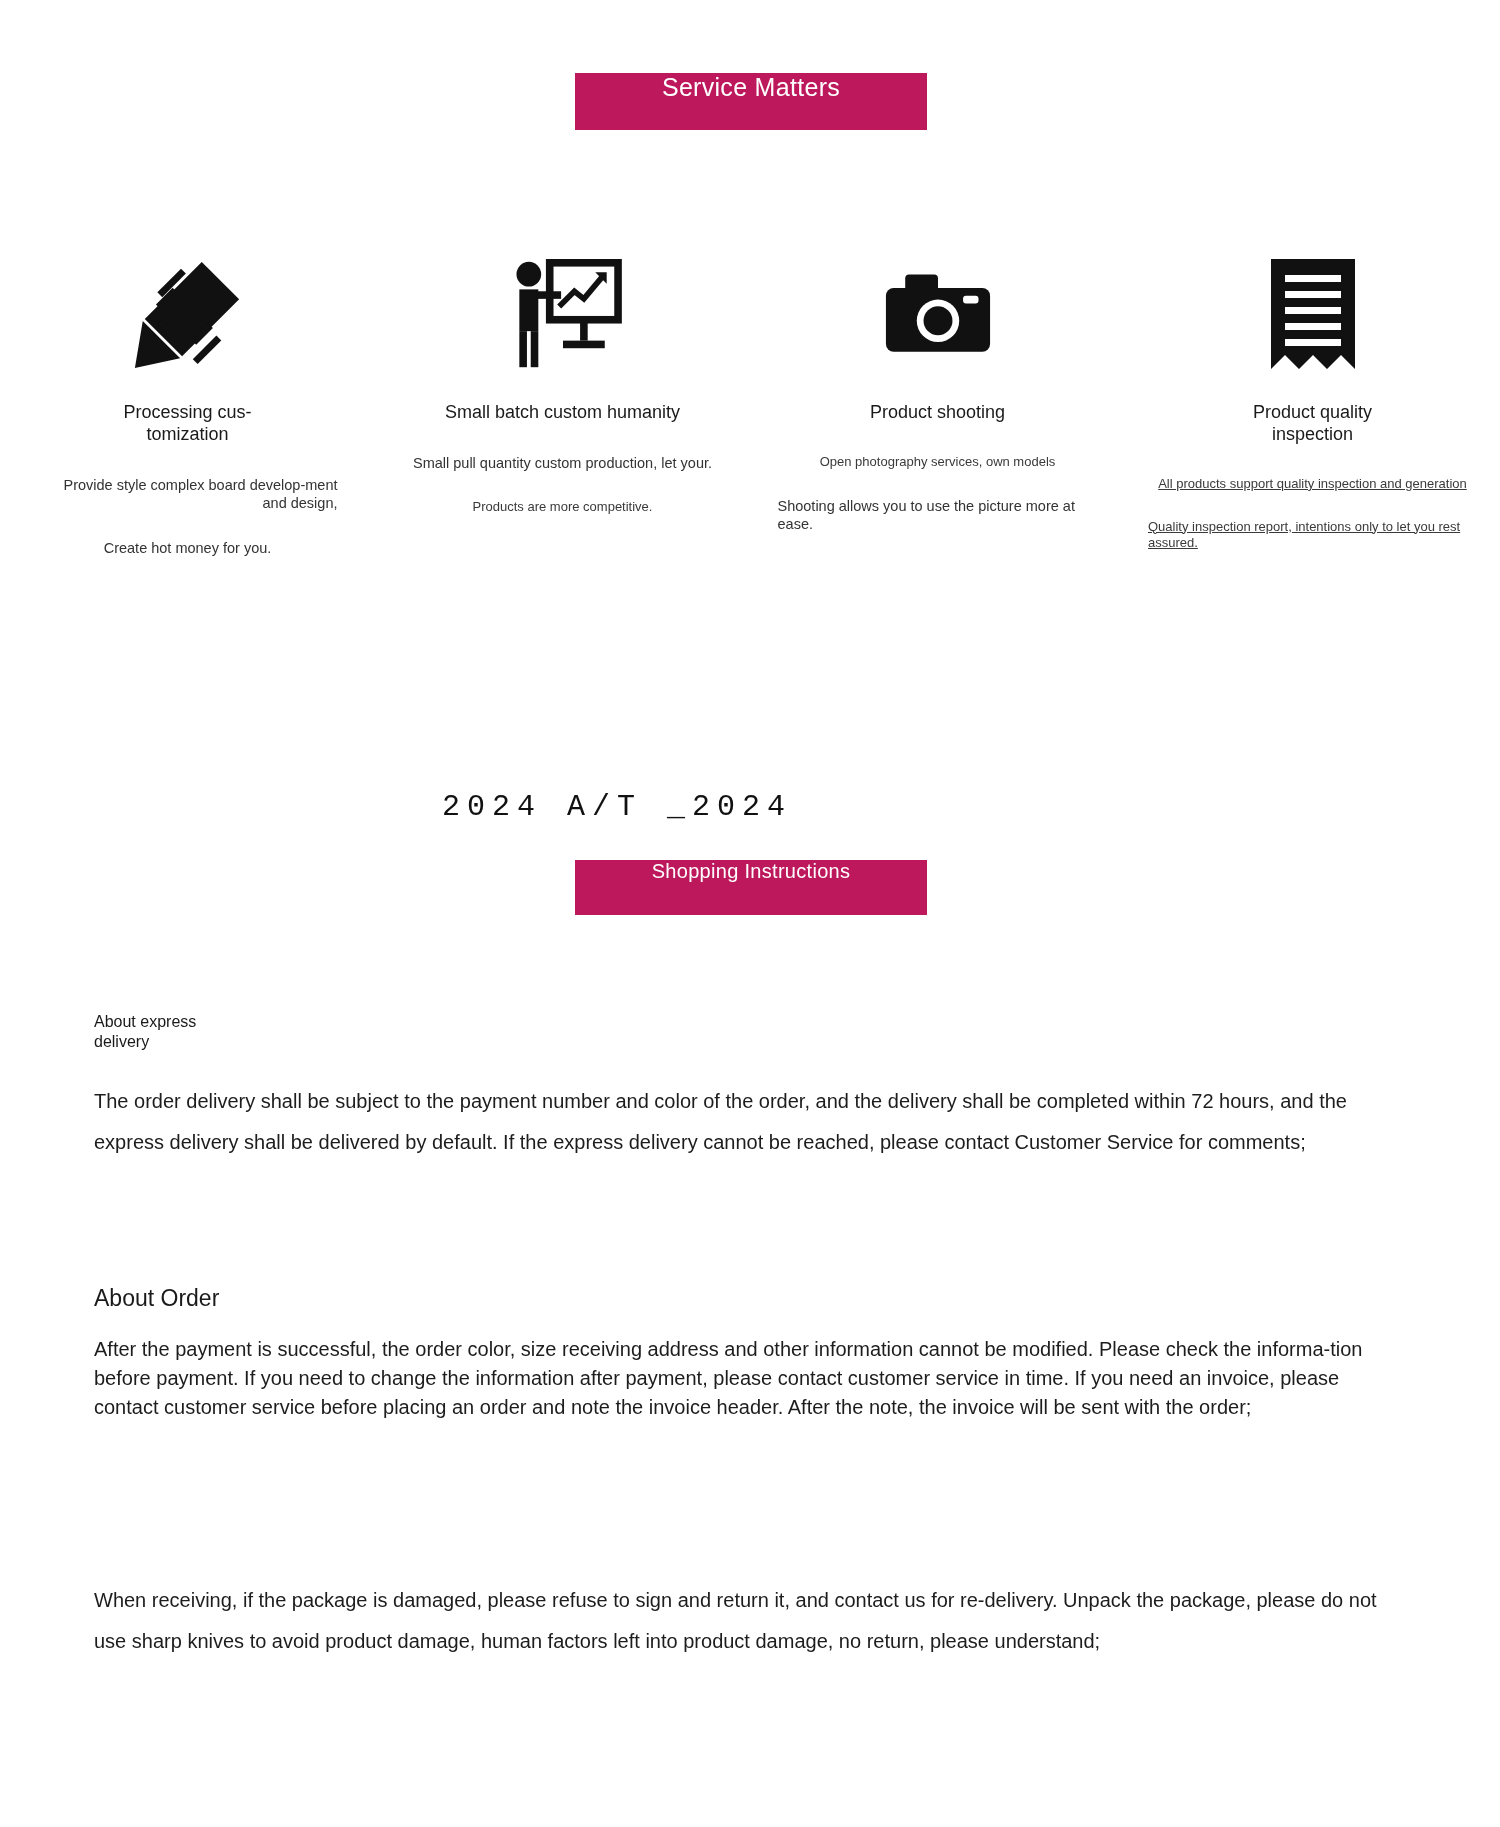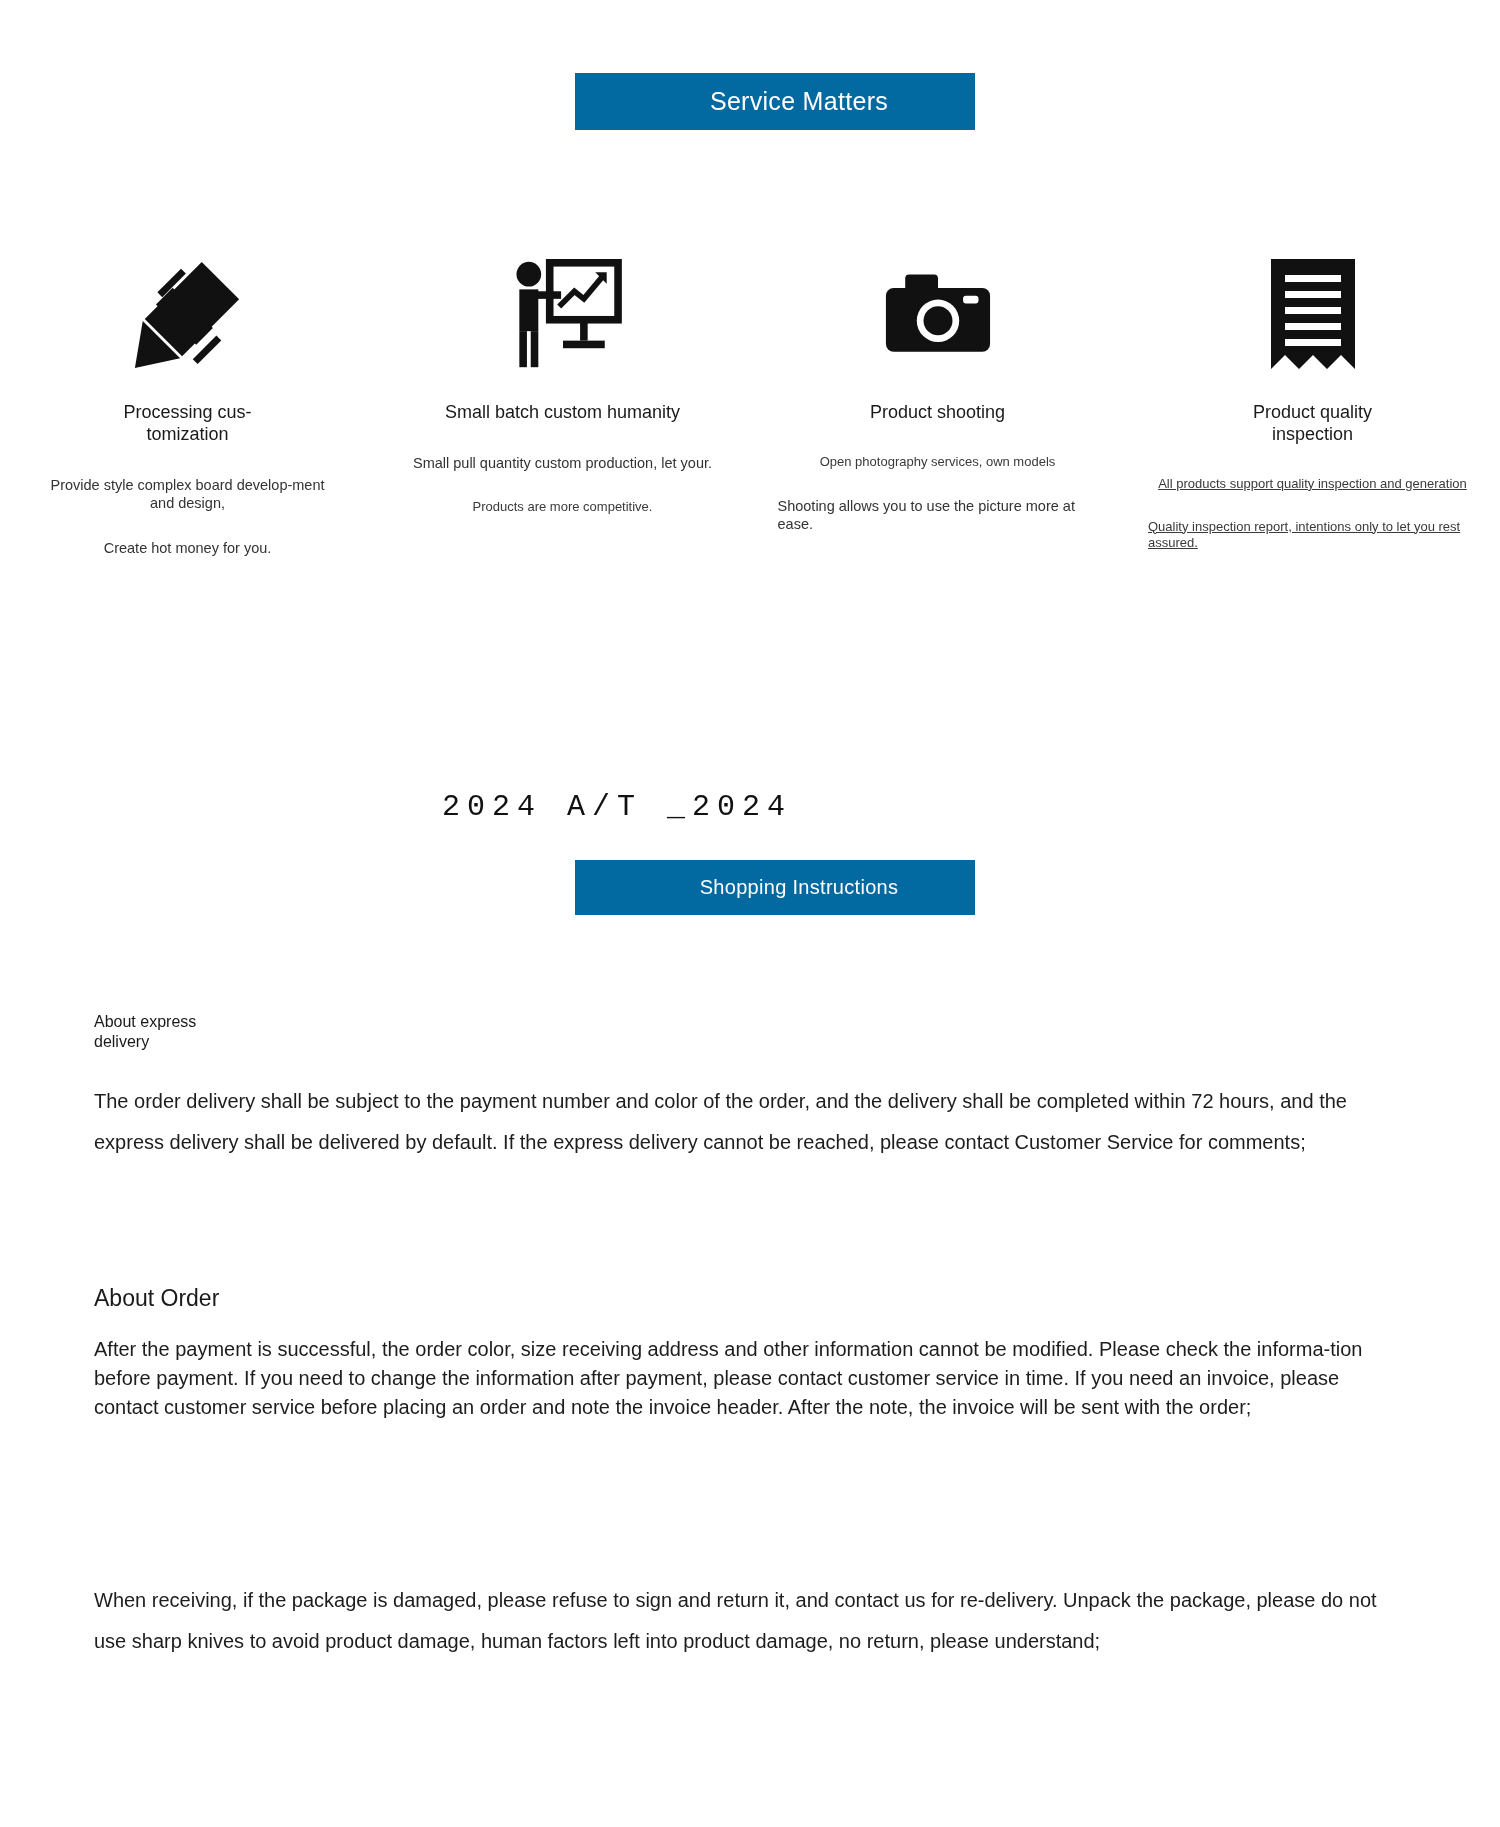--- a/index.html
+++ b/index.html
@@ -12,29 +12,28 @@
     height: 1827px;
     position: relative;
     font-family: "Liberation Sans", sans-serif;
     color: #1a1a1a;
     overflow: hidden;
   }
 
   
   .banner {
     position: absolute;
-    background: #0369a1;
+    background: #be185d;
     color: #ffffff;
     display: flex;
-    align-items: center;
+    align-items: flex-start;
     justify-content: center;
     font-size: 25px;
     letter-spacing: 0.3px;
     font-weight: 400;
-    padding-left: 48px;
   }
   #banner-service {
     left: 575px;
     top: 73px;
     width: 352px;
     height: 57px;
   }
   #banner-shopping {
     left: 575px;
     top: 860px;
@@ -81,21 +80,21 @@
     margin-top: 26px;
     max-width: 330px;
   }
   .service-line.small {
     font-size: 13px;
     color: #3a3a3a;
   }
   .service-line.lead { margin-top: 30px; }
 
   
-  #svc-col-0 .service-line { text-align: center; max-width: 300px; }
+  #svc-col-0 .service-line { text-align: right; max-width: 300px; }
   #svc-col-0 .service-line.centered { text-align: center; }
   #svc-col-1 .service-line { text-align: left; max-width: 310px; }
   #svc-col-1 .service-line.centered { text-align: center; }
   #svc-col-2 .service-line { text-align: left; max-width: 320px; }
   #svc-col-3 .service-line { text-align: left; max-width: 365px; text-decoration: underline; }
 
   
   #year-mark {
     position: absolute;
     left: 0;

